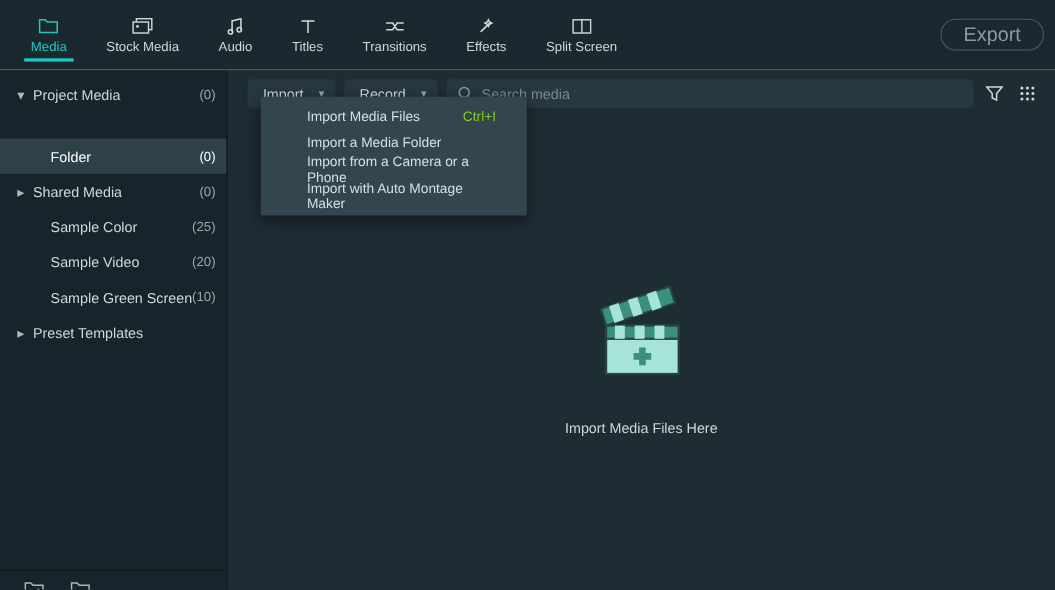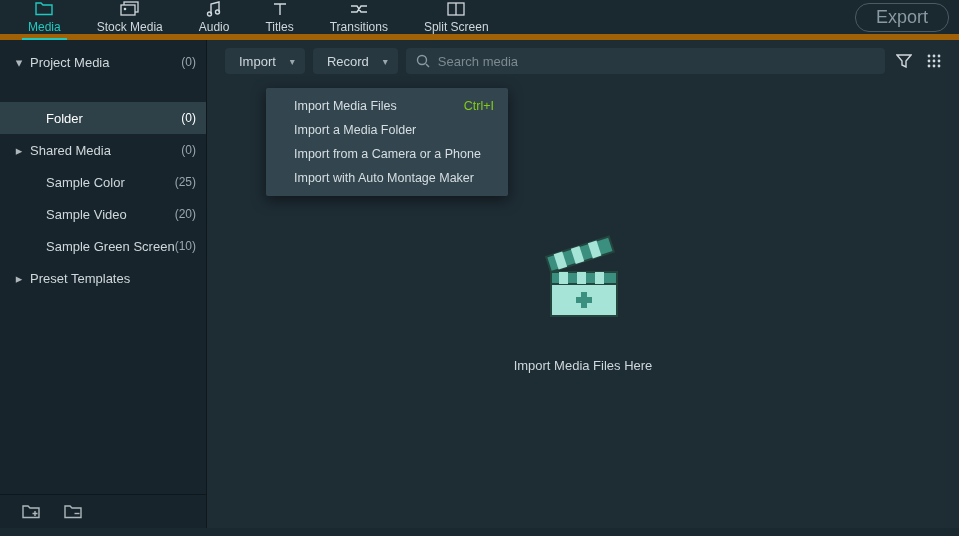--- a/index.html
+++ b/index.html
@@ -10,23 +10,23 @@
     color: #cfd8dc;
     font-size: 13px;
     overflow: hidden;
     position: relative;
   }
 
   
   .topnav {
     display: flex;
     align-items: center;
-    height: 40px;
+    height: 64px;
     background: #1a2830;
-    border-bottom: 6px solid #a16207;
+    border-bottom: 1px solid #a16207;
     padding: 0 10px;
   }
   .nav-item {
     display: flex;
     flex-direction: column;
     align-items: center;
     justify-content: center;
     padding: 0 18px;
     height: 48px;
     cursor: pointer;
@@ -187,23 +187,22 @@
 
   
   .menu {
     position:absolute;
     left:237px;
     top:88px;
     width:242px;
     background:#334650;
     border-radius:2px;
     box-shadow:0 4px 14px rgba(0,0,0,0.5);
-    padding:6px 0;
+    padding:6px 14px;
     z-index:10;
-    margin-left:29px;
   }
   .menu-item {
     display:flex;
     align-items:center;
     justify-content:space-between;
     height:24px;
     padding:0 14px 0 28px;
     color:#d7dfe2;
     font-size:12.5px;
     cursor:pointer;
@@ -252,20 +251,28 @@
     </span>
     <span>Titles</span>
   </div>
   <div class="nav-item">
     <span class="icon">
       <svg width="18" height="14" viewBox="0 0 18 14">
           <path fill="none" stroke="#cfd8dc" stroke-width="1.4" d="M1 4h6l4 6h6M1 10h6l4-6h6"></path>
         </svg>
     </span>
     <span>Transitions</span>
+  </div>
+  <div class="nav-item">
+    <span class="icon">
+      <svg width="16" height="16" viewBox="0 0 16 16">
+          <path fill="none" stroke="#cfd8dc" stroke-width="1.4" d="M3 13L11 5m-1-3l1 2 2 1-2 1-1 2-1-2-2-1 2-1z"></path>
+        </svg>
+    </span>
+    <span>Effects</span>
   </div>
   <div class="nav-item">
     <span class="icon">
       <svg width="18" height="14" viewBox="0 0 18 14">
           <rect x="1" y="1" width="16" height="12" fill="none" stroke="#cfd8dc" stroke-width="1.3"></rect>
           <line x1="9" y1="1" x2="9" y2="13" stroke="#cfd8dc" stroke-width="1.3"></line>
         </svg>
     </span>
     <span>Split Screen</span>
   </div>

